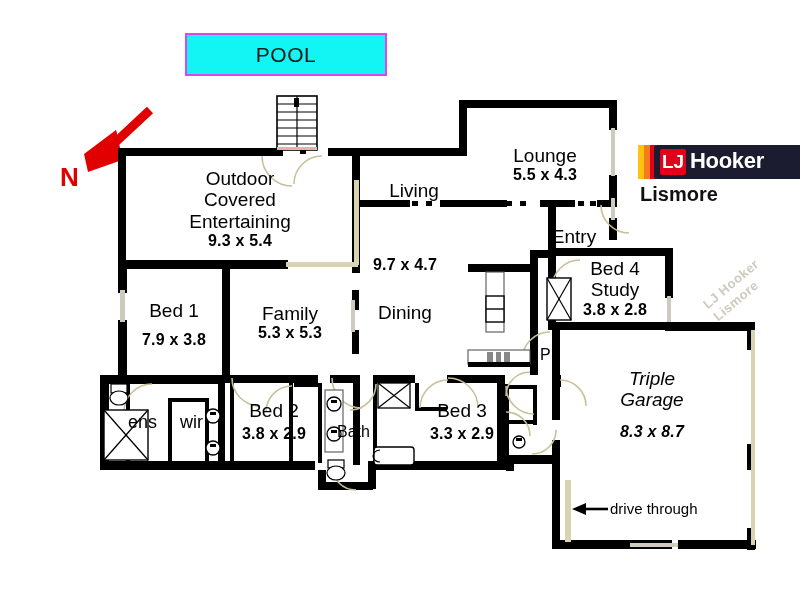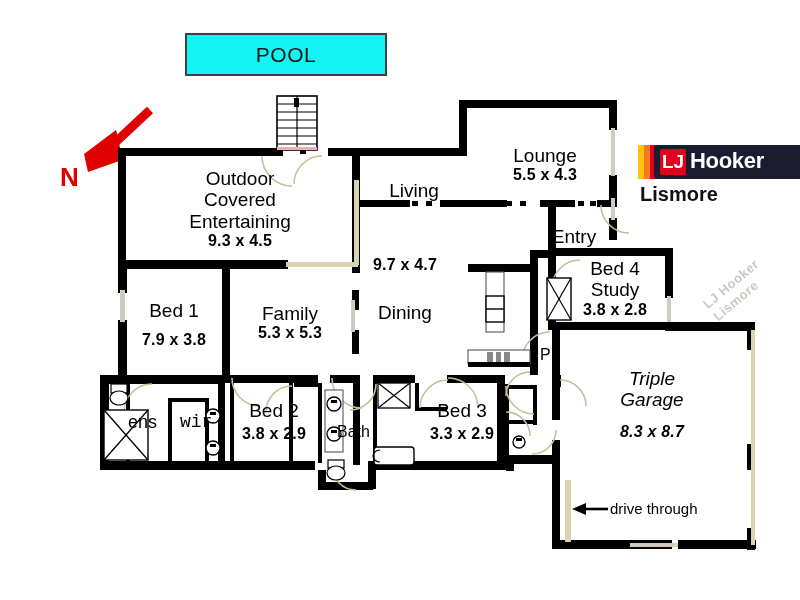--- a/index.html
+++ b/index.html
@@ -8,21 +8,21 @@
        font-family:"Liberation Sans","DejaVu Sans",sans-serif;color:#000;}
   #stage{position:relative;width:800px;height:600px;background:#fff;}
   .room-label{position:absolute;text-align:center;line-height:1.12;
               font-weight:400;color:#000;white-space:nowrap;}
   .room-name{font-size:19px;}
   .room-dim{font-size:16px;font-weight:700;letter-spacing:.2px;}
   .small-label{position:absolute;font-size:18px;color:#000;white-space:nowrap;}
 
   
   #pool-box{position:absolute;left:185px;top:33px;width:202px;height:43px;
-            background:#13f4f4;border:2px solid #404040;box-sizing:border-box;}
+            background:#13f4f4;border:2px solid #d946ef;box-sizing:border-box;}
   #pool-text{position:absolute;left:0;top:0;width:100%;height:100%;
              display:flex;align-items:center;justify-content:center;
              font-size:21px;color:#1a1a1a;letter-spacing:.5px;}
 
   
   #north-wrap{position:absolute;left:58px;top:100px;width:120px;height:100px;}
   #north-letter{position:absolute;left:2px;top:62px;font-size:26px;font-weight:700;
                 color:#e00000;font-family:"Liberation Sans",sans-serif;}
 
   
@@ -308,21 +308,21 @@
       <line x1="608" y1="509" x2="580" y2="509" stroke="#000" stroke-width="2.6"></line>
       <polygon points="572,509 586,503 586,515" fill="#000"></polygon>
     </g>
 
   </svg>
 
   <div class="room-label" style="left:160px;top:168px;width:160px;">
     <div class="room-name">Outdoor</div>
     <div class="room-name">Covered</div>
     <div class="room-name">Entertaining</div>
-    <div class="room-dim">9.3 x 4.5</div>
+    <div class="room-dim">9.3 x 5.4</div>
   </div>
 
   <div class="room-label" style="left:368px;top:180px;width:92px;">
     <div class="room-name">Living</div>
   </div>
 
   <div class="room-label" style="left:485px;top:145px;width:120px;">
     <div class="room-name">Lounge</div>
     <div class="room-dim">5.5 x 4.3</div>
   </div>
@@ -364,19 +364,19 @@
     <div class="room-dim" style="margin-top:4px;">3.3 x 2.9</div>
   </div>
 
   <div class="room-label" style="left:598px;top:368px;width:108px;font-style:italic;">
     <div class="room-name">Triple</div>
     <div class="room-name">Garage</div>
     <div class="room-dim" style="margin-top:12px;">8.3 x 8.7</div>
   </div>
 
   <div class="small-label" style="left:128px;top:412px;">ens</div>
-  <div class="small-label" style="left:180px;top:412px;font-family:Liberation Mono, monospace;">wir</div>
+  <div class="small-label" style="left:180px;top:412px;">wir</div>
   <div class="small-label" style="left:337px;top:423px;font-size:16px;">Bath</div>
   <div class="small-label" style="left:540px;top:346px;font-size:16px;font-weight:400;">P</div>
 
   <div id="drive-label">drive through</div>
 
 </div>
 
 </body></html>

